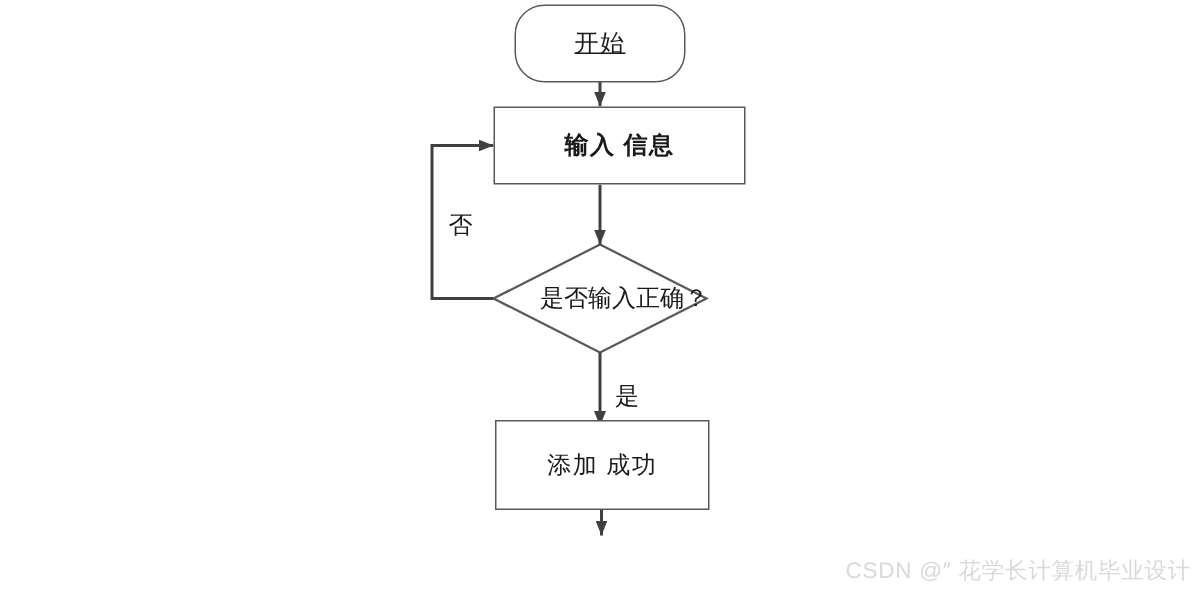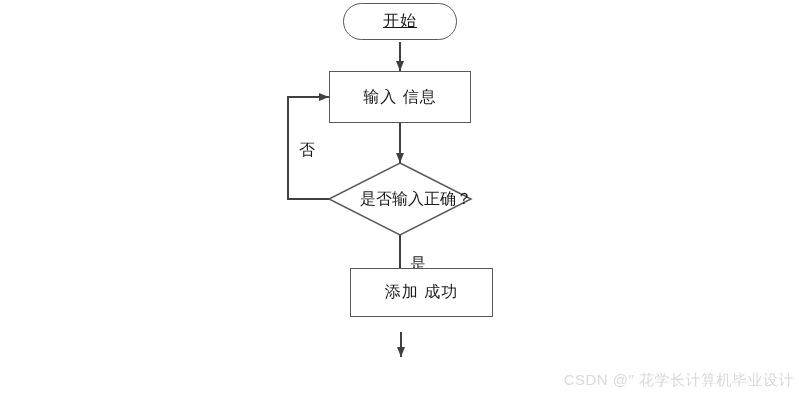--- a/index.html
+++ b/index.html
@@ -27,24 +27,24 @@
   }
   .edge-label{
     position:absolute;color:var(--text,#1a1a1a);font-size:16px;
   }
   .watermark{
     position:absolute;right:5px;top:371px;
     color:var(--watermark,#d9d9d9);font-size:15px;letter-spacing:0.5px;
     white-space:nowrap;
   }
   
-  #node-start{left:343px;top:3px;width:114px;height:37px;text-decoration:underline;}
-  #node-input{left:329px;top:71px;width:142px;height:52px;}
+  #node-start{left:343px;top:3px;width:114px;height:52px;text-decoration:underline;}
+  #node-input{left:329px;top:71px;width:168px;height:52px;font-weight:bold;}
   #decision-label{left:330px;top:185px;width:142px;height:28px;}
-  #node-success{left:330px;top:268px;width:143px;height:49px;margin-left:20px;}
+  #node-success{left:330px;top:280px;width:143px;height:60px;}
   #node-end{left:344px;top:357px;width:115px;height:41px;}
   #label-no{left:299px;top:140px;}
   #label-yes{left:410px;top:254px;}
 </style>
 </head>
 <body>
 
 <div class="canvas">
 
   <svg class="layer" width="799" height="401" viewBox="0 0 799 401" xmlns="http://www.w3.org/2000/svg">

